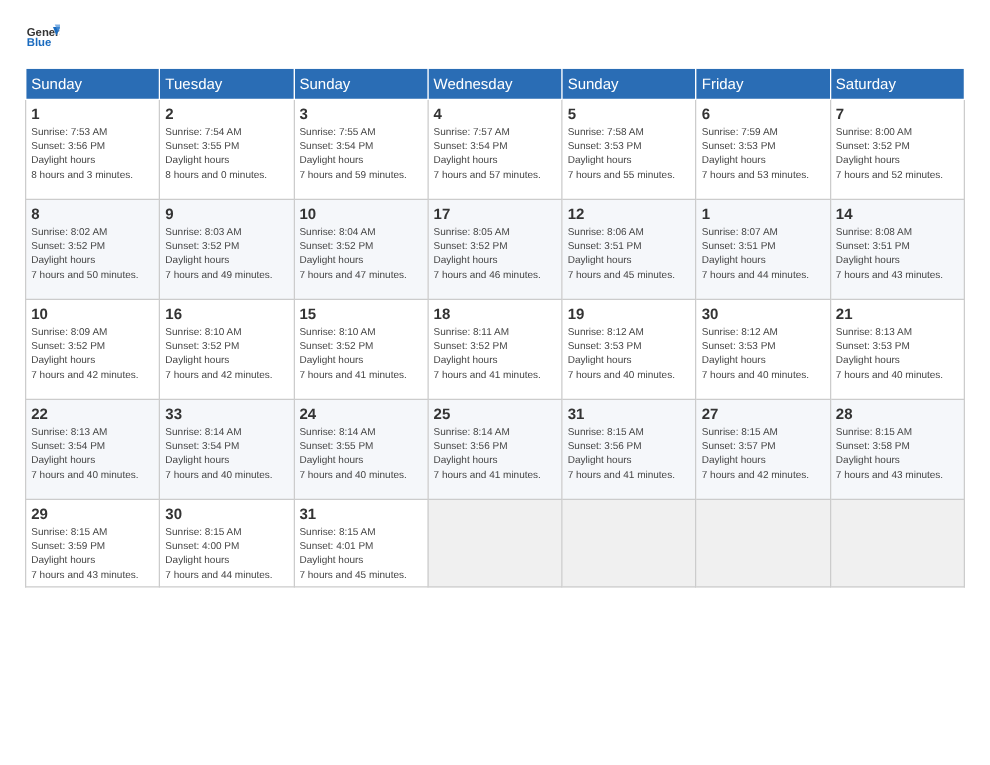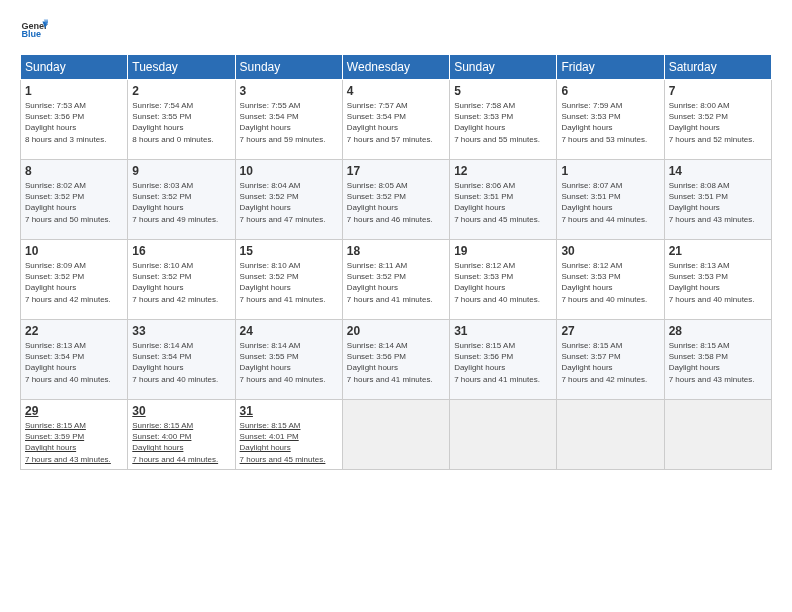--- a/index.html
+++ b/index.html
@@ -80,21 +80,20 @@
     .day-info {
       font-size: 8px;
       color: #444;
       line-height: 1.4;
     }
     .empty-cell {
       background: #f0f0f0 !important;
     }
     .last-row td {
       height: 70px;
-      text-decoration: underline;
     }
   </style>
 </head>
 <body>
 
 <div class="page">
   <div class="header">
     <div class="logo">
       <svg class="logo-icon" viewBox="0 0 40 40" xmlns="http://www.w3.org/2000/svg">
         <text x="2" y="18" font-size="13" font-weight="bold" fill="#333" font-family="Arial">General</text>
@@ -343,21 +342,21 @@
           <td>
         <span class="day-num">24</span>
         <div class="day-info">
           Sunrise: 8:14 AM<br>
           Sunset: 3:55 PM<br>
           Daylight hours<br>
           7 hours and 40 minutes.
         </div>
       </td>
           <td>
-        <span class="day-num">20</span>
+        <span class="day-num">25</span>
         <div class="day-info">
           Sunrise: 8:14 AM<br>
           Sunset: 3:56 PM<br>
           Daylight hours<br>
           7 hours and 41 minutes.
         </div>
       </td>
           <td>
         <span class="day-num">31</span>
         <div class="day-info">

